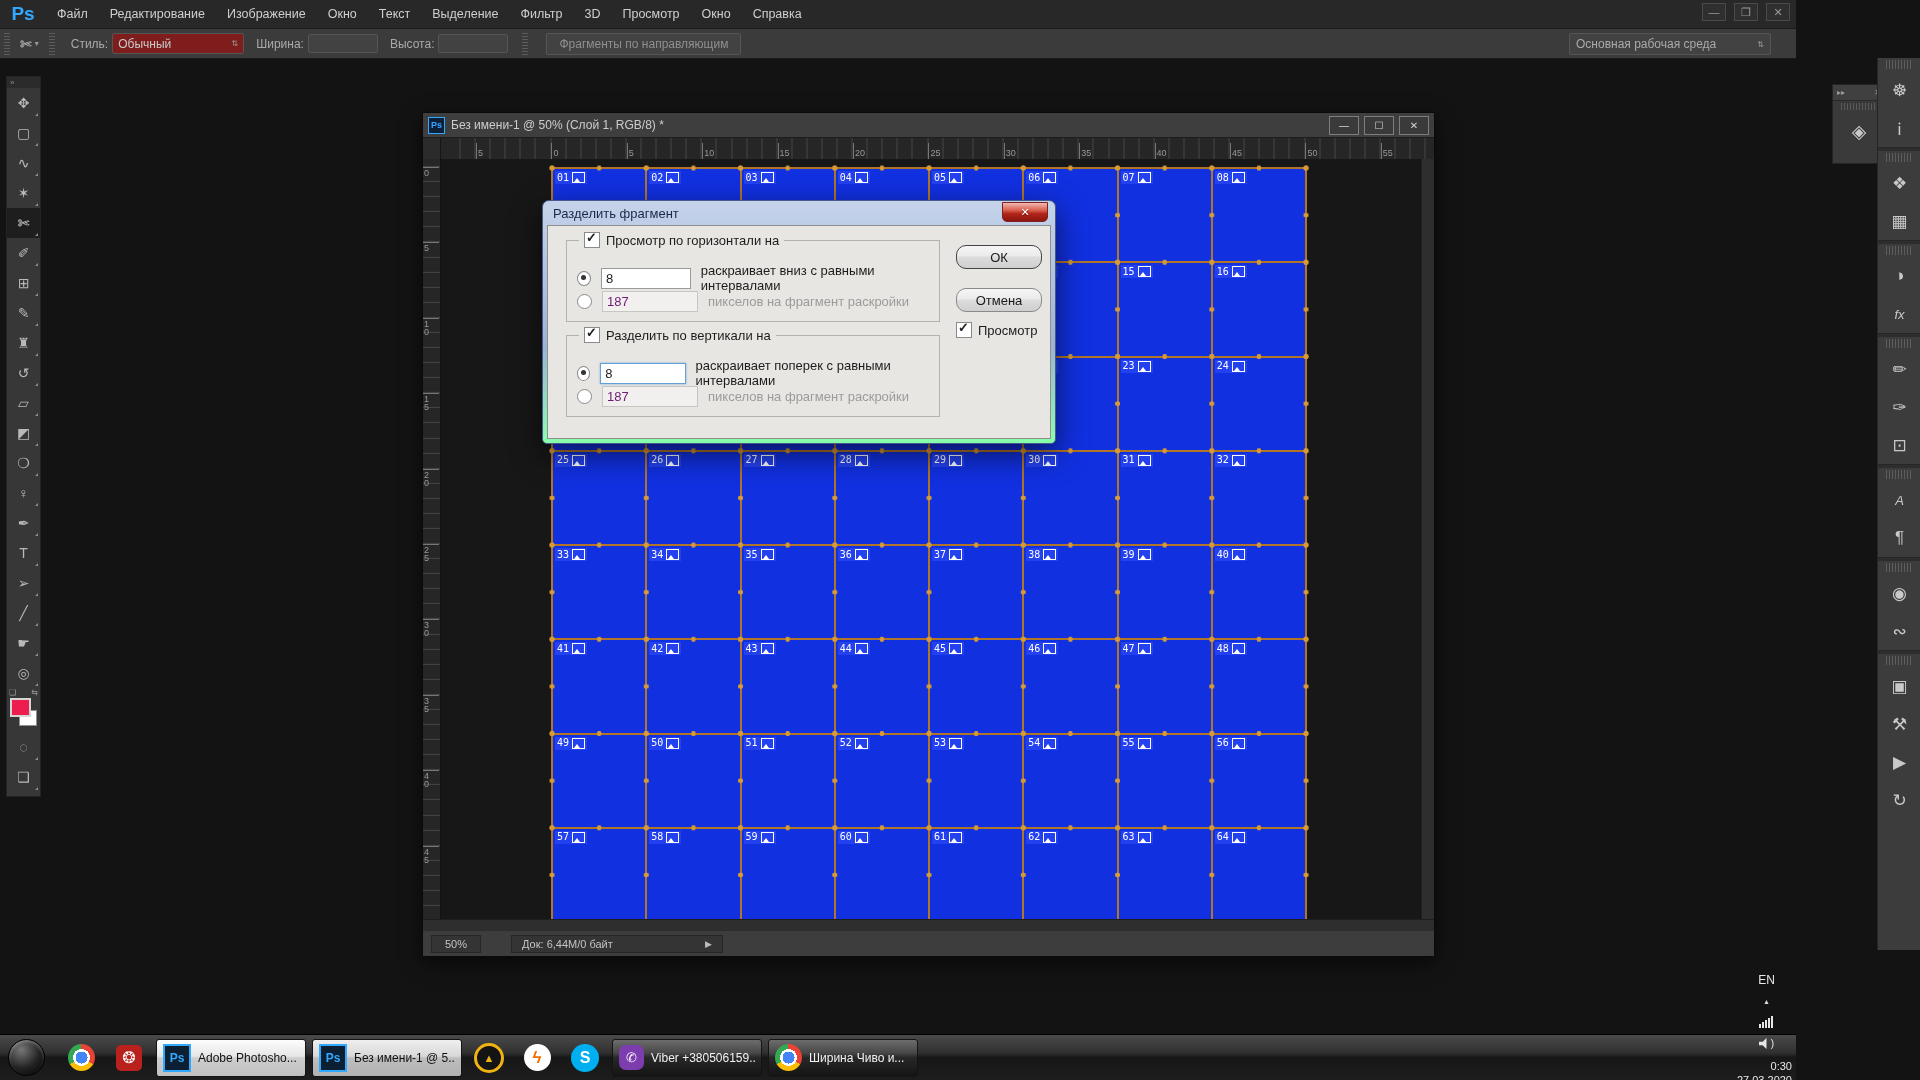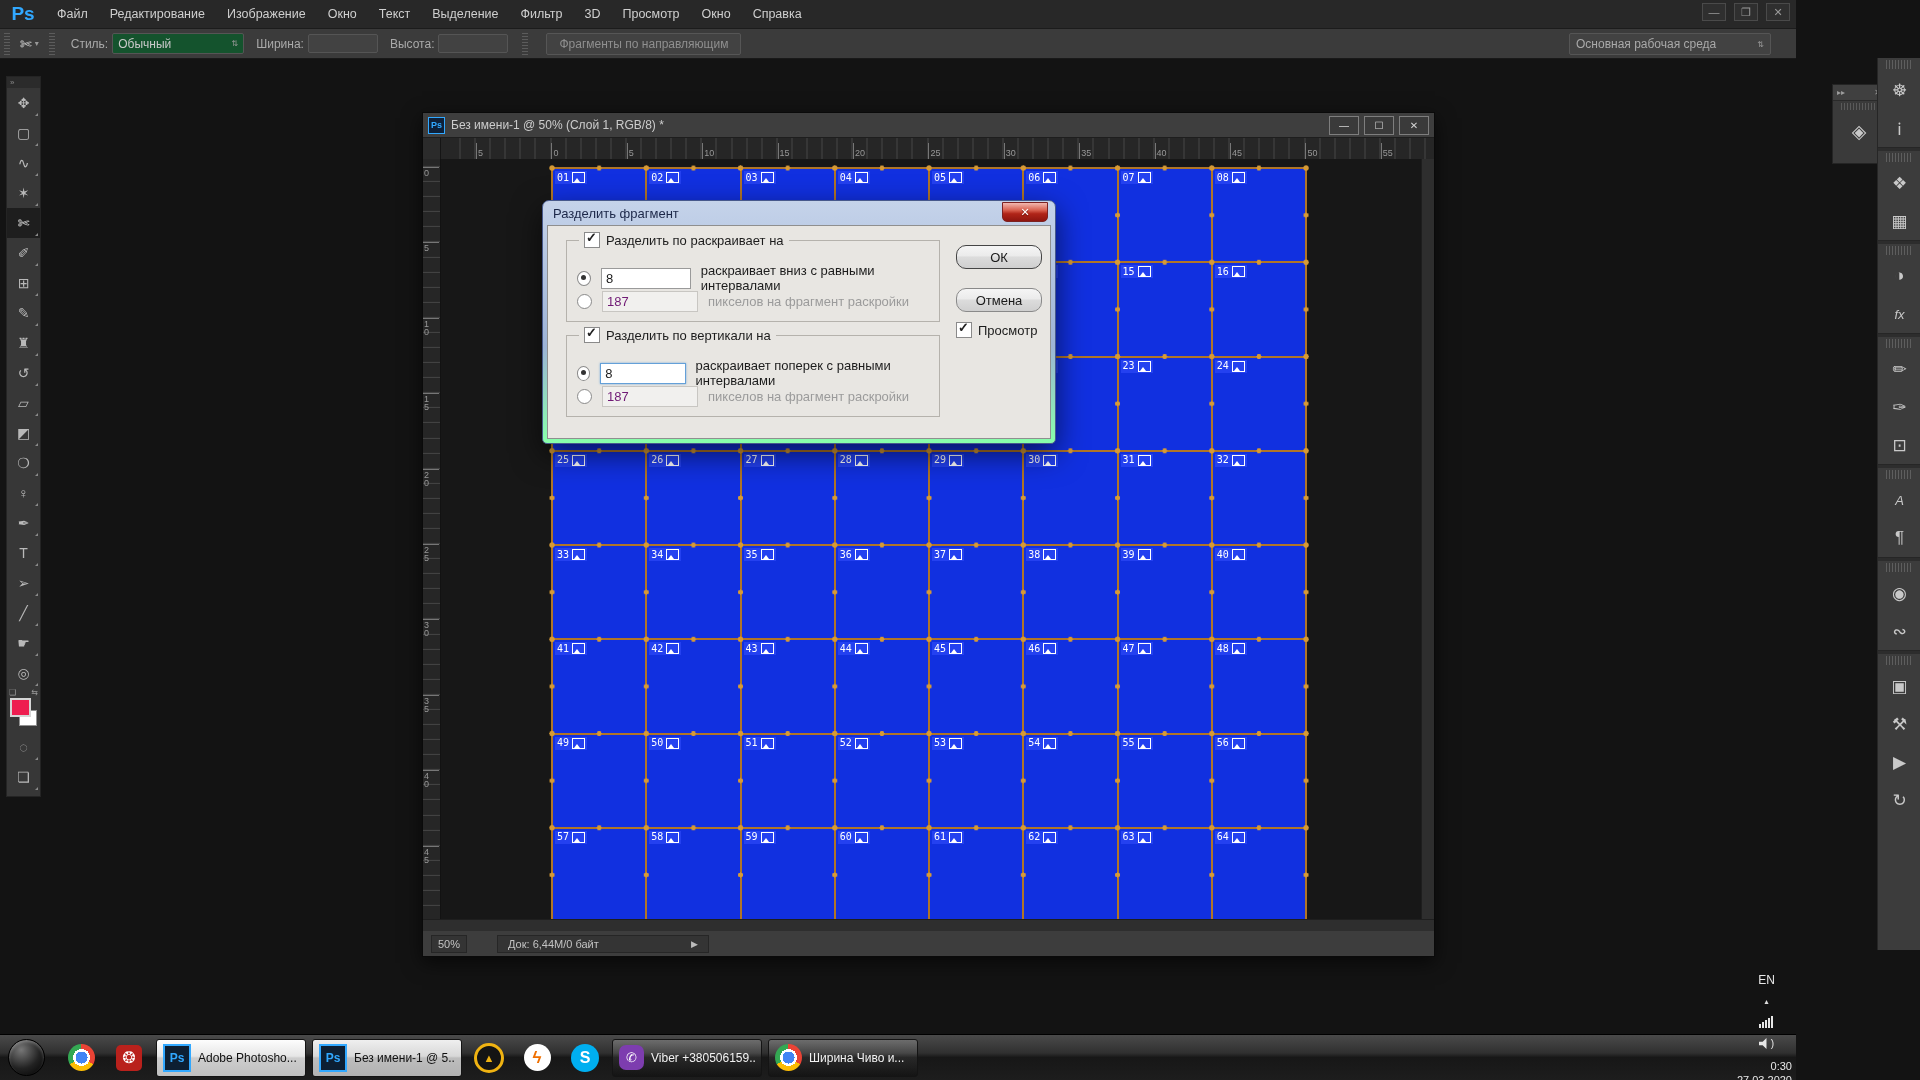--- a/index.html
+++ b/index.html
@@ -13,21 +13,21 @@
   .win-ctl{position:absolute;right:6px;top:3px;display:flex;gap:8px;}
   .win-ctl span{color:#9a9a9a;font-size:11px;width:22px;height:16px;display:flex;align-items:center;justify-content:center;border:1px solid #4a4a4a;background:#2f2f2f;}
 
   
   .optionsbar{position:absolute;left:0;top:29px;right:0;height:29px;background:#3b3b3b;border-bottom:1px solid #191919;display:flex;align-items:center;font-size:12px;color:#b5b5b5;}
   .grip-v{width:6px;height:22px;margin:0 4px;background:repeating-linear-gradient(#5c5c5c 0 1px,transparent 1px 3px);}
   .opt-tool{display:flex;align-items:center;gap:3px;color:#ddd;padding:0 6px;}
   .opt-tool .g{font-size:14px;}
   .caret{font-size:8px;color:#999;}
   .opt-label{margin:0 4px 0 12px;color:#aaa;}
-  .opt-select{width:120px;height:19px;background:#14532d;border:1px solid #555;border-radius:2px;display:flex;align-items:center;justify-content:space-between;padding:0 5px;color:#c9c9c9;}
+  .opt-select{width:120px;height:19px;background:#7f1d1d;border:1px solid #555;border-radius:2px;display:flex;align-items:center;justify-content:space-between;padding:0 5px;color:#c9c9c9;}
   .opt-input{width:68px;height:17px;background:#424242;border:1px solid #555;border-radius:2px;}
   .opt-btn{margin-left:14px;height:20px;padding:0 12px;background:#424242;border:1px solid #565656;border-radius:2px;color:#8f8f8f;display:flex;align-items:center;}
   .ws-select{position:absolute;right:25px;top:4px;width:188px;height:20px;background:#424242;border:1px solid #555;border-radius:2px;display:flex;align-items:center;justify-content:space-between;padding:0 6px;color:#a9a9a9;}
 
   
   .toolstrip{position:absolute;left:6px;top:76px;width:33px;background:#373737;border:1px solid #242424;padding-bottom:4px;}
   .strip-head{height:11px;background:#2b2b2b;color:#8b8b8b;font-size:8px;line-height:11px;padding-left:3px;}
   .tool{position:relative;width:33px;height:30px;display:flex;align-items:center;justify-content:center;color:#b9b9b9;font-size:14px;}
   .tool.active{background:#1e1e1e;color:#e8e8e8;}
   .tool::after{content:"";position:absolute;right:2px;bottom:2px;border-left:3px solid transparent;border-bottom:3px solid #8a8a8a;}
@@ -63,21 +63,21 @@
   .sico::after{content:"";position:absolute;left:1px;bottom:0;border-left:3px solid transparent;border-right:3px solid transparent;border-bottom:4px solid #fff;}
   .handles{position:absolute;left:-3px;top:-3px;width:760px;height:760px;pointer-events:none;
     background-image:
       radial-gradient(circle,#d79a35 2.4px,transparent 2.6px),
       radial-gradient(circle,#d79a35 2.4px,transparent 2.6px);
     background-size:94.25px 47.125px,47.125px 94.25px;
     background-position:-44.1px -20.5px,-20.5px -44.1px;}
   .vscroll{position:absolute;right:0;top:0;bottom:0;width:12px;background:#2e2e2e;border-left:1px solid #1e1e1e;}
   .hscroll{position:absolute;left:0;right:0;bottom:25px;height:11px;background:#2e2e2e;border-top:1px solid #1e1e1e;}
   .statusbar{position:absolute;left:0;right:0;bottom:0;height:25px;background:#3d3d3d;display:flex;align-items:center;font-size:11px;color:#c3c3c3;}
-  .zoombox{margin-left:8px;padding:2px 6px;background:#343434;border:1px solid #262626;}
+  .zoombox{margin-left:8px;padding:2px 13px;background:#343434;border:1px solid #262626;}
   .docinfo{margin-left:30px;padding:2px 10px;width:190px;background:#343434;border:1px solid #262626;display:flex;justify-content:space-between;align-items:center;}
   .docinfo .arr{color:#bbb;font-size:9px;}
 
   
   .dialog{position:absolute;left:542px;top:200px;width:512px;height:242px;z-index:60;
      background:linear-gradient(#c5d3ea,#9db3d6 60%,#8fa);background-color:#a5b8d8;
      border:1px solid #47598c;border-radius:7px 7px 5px 5px;box-shadow:0 10px 30px rgba(0,0,0,.6);}
   .dlg-title{height:24px;display:flex;align-items:center;padding-left:10px;color:#1c2748;font-size:13px;}
   .dlg-close{position:absolute;top:1px;right:7px;width:44px;height:18px;border:1px solid #7c2222;border-radius:0 0 5px 5px;
      background:linear-gradient(#f2b8b0,#d9604f 40%,#b02418 60%,#8e1510);color:#fff;font-size:11px;display:flex;align-items:center;justify-content:center;text-shadow:0 1px 1px #600;}
@@ -715,21 +715,21 @@
   <div class="dialog">
     <div class="dlg-title">
       <span>Разделить фрагмент</span>
     </div>
     <div class="dlg-close">✕</div>
     <div class="dlg-body">
 
       <div class="gbox h">
         <div class="glegend">
           <span class="cb checked"></span>
-          <span>Разделить по раскраивает на</span>
+          <span>Просмотр по горизонтали на</span>
         </div>
         <div class="grow r1">
           <span class="radio checked"></span>
           <span class="tin">8</span>
           <span>раскраивает вниз с равными интервалами</span>
         </div>
         <div class="grow r2">
           <span class="radio"></span>
           <span class="tin dis">187</span>
           <span class="gray">пикселов на фрагмент раскройки</span>

